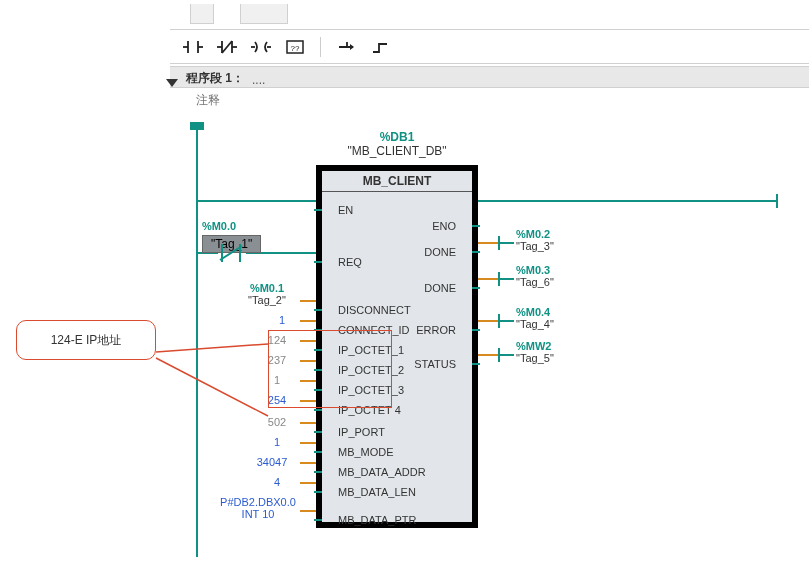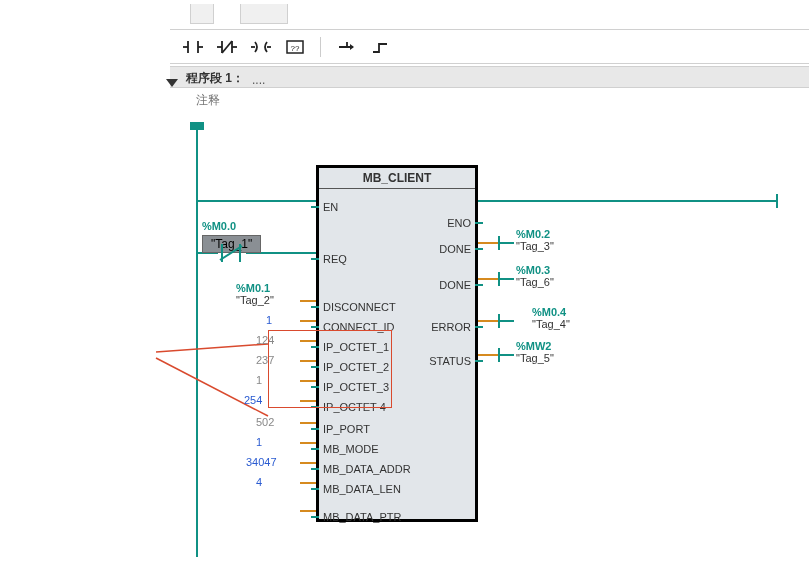--- a/index.html
+++ b/index.html
@@ -127,21 +127,21 @@
     position: absolute;
     text-align: center;
     color: #109184;
     width: 162px;
   }
   .fb-title .db { font-weight: bold; }
   .fb-title .dbname { color: #333; }
   .fb {
     position: absolute;
     background: #e2e6ea;
-    border: 3px solid #000000;
+    border: 6px solid #000000;
     width: 162px;
     text-align: center;
   }
   .fb .hdr {
     border-bottom: 1px solid #555;
     padding: 3px 0;
     font-weight: bold;
     color: #333;
     font-size: 12px;
   }
@@ -155,31 +155,31 @@
     align-items: center;
     height: 16px;
     font-size: 11px;
   }
   .pin.left { left: -8px; }
   .pin.right { right: -8px; flex-direction: row-reverse; }
   .pin .stub {
     width: 8px; height: 2px; background: #109184;
   }
   .pin .label {
-    padding: 0 4px;
+    padding: 0 16px;
     color: #333;
   }
   .wire {
     position: absolute;
     height: 2px;
     background: #d68a1f;
   }
   .pinval {
     position: absolute;
-    text-align: left;
+    text-align: center;
     font-size: 11px;
     white-space: nowrap;
   }
   .pinval .addr { color: #109184; font-weight: bold; display: block; }
   .pinval .name { color: #333; display: block; }
   .pinval .num { color: #2a5bd1; }
   .pinval .gray { color: #888; }
   .pinval.right { text-align: left; }
   .tag1-box {
     position: absolute;
@@ -270,26 +270,33 @@
     <div class="arrow"></div>
     <span class="title">程序段 1：</span>
     <span style="color:#555">....</span>
   </div>
   <div class="comment">注释</div>
 
   <div class="canvas">
     <div class="rail"></div>
     <div style="position:absolute;left:-6px;top:2px;width:14px;height:8px;background:#109184"></div>
 
+    <div class="annotation">
+      <span>124-E IP地址</span>
+    </div>
 
     <svg style="position:absolute;left:-44px;top:200px;width:120px;height:100px;pointer-events:none">
       <line x1="4" y1="32" x2="116" y2="24" stroke="#d94a2e" stroke-width="1.5"></line>
       <line x1="4" y1="38" x2="116" y2="96" stroke="#d94a2e" stroke-width="1.5"></line>
     </svg>
 
+    <div class="fb-title" style="left:120px;top:10px">
+      <div class="db">%DB1</div>
+      <div class="dbname">"MB_CLIENT_DB"</div>
+    </div>
 
     <div class="fb" style="left:120px;top:45px">
       <div class="hdr">MB_CLIENT</div>
       <div class="body">
 
         <div class="pin left" style="top:10px">
             <div class="stub"></div>
             <span class="label">EN</span>
           </div>
         <div class="pin left" style="top:62px">
@@ -395,54 +402,58 @@
 
     <div class="pinval" style="left:60px;top:214px;width:42px"><span class="gray">124</span></div>
     <div class="wire" style="left:104px;top:220px;width:16px"></div>
 
     <div class="pinval" style="left:60px;top:234px;width:42px"><span class="gray">237</span></div>
     <div class="wire" style="left:104px;top:240px;width:16px"></div>
 
     <div class="pinval" style="left:60px;top:254px;width:42px"><span class="gray">1</span></div>
     <div class="wire" style="left:104px;top:260px;width:16px"></div>
 
-    <div class="pinval" style="left:48px;top:274px;width:42px"><span class="num">254</span></div>
+    <div class="pinval" style="left:60px;top:274px;width:42px"><span class="num">254</span></div>
     <div class="wire" style="left:104px;top:280px;width:16px"></div>
 
     <div class="pinval" style="left:60px;top:296px;width:42px"><span class="gray">502</span></div>
     <div class="wire" style="left:104px;top:302px;width:16px"></div>
 
     <div class="pinval" style="left:60px;top:316px;width:42px"><span class="num">1</span></div>
     <div class="wire" style="left:104px;top:322px;width:16px"></div>
 
     <div class="pinval" style="left:50px;top:336px;width:52px"><span class="num">34047</span></div>
     <div class="wire" style="left:104px;top:342px;width:16px"></div>
 
     <div class="pinval" style="left:60px;top:356px;width:42px"><span class="num">4</span></div>
     <div class="wire" style="left:104px;top:362px;width:16px"></div>
 
+    <div class="pinval" style="left:20px;top:376px;width:84px">
+      <span class="num" style="display:block">P#DB2.DBX0.0</span>
+      <span class="num">INT 10</span>
+    </div>
     <div class="wire" style="left:104px;top:390px;width:16px"></div>
 
     <div class="wire" style="left:282px;top:122px;width:22px"></div>
     <div class="term" style="left:304px;top:122px"></div>
     <div class="pinval right" style="left:320px;top:108px">
       <span class="addr">%M0.2</span>
       <span class="name">"Tag_3"</span>
     </div>
 
     <div class="wire" style="left:282px;top:158px;width:22px"></div>
     <div class="term" style="left:304px;top:158px"></div>
     <div class="pinval right" style="left:320px;top:144px">
       <span class="addr">%M0.3</span>
       <span class="name">"Tag_6"</span>
     </div>
 
     <div class="wire" style="left:282px;top:200px;width:22px"></div>
     <div class="term" style="left:304px;top:200px"></div>
-    <div class="pinval right" style="left:336px;top:186px">
+    <div class="pinval right" style="left:320px;top:186px">
       <span class="addr">%M0.4</span>
       <span class="name">"Tag_4"</span>
     </div>
 
     <div class="wire" style="left:282px;top:234px;width:22px"></div>
     <div class="term" style="left:304px;top:234px"></div>
     <div class="pinval right" style="left:320px;top:220px">
       <span class="addr">%MW2</span>
       <span class="name">"Tag_5"</span>
     </div>

